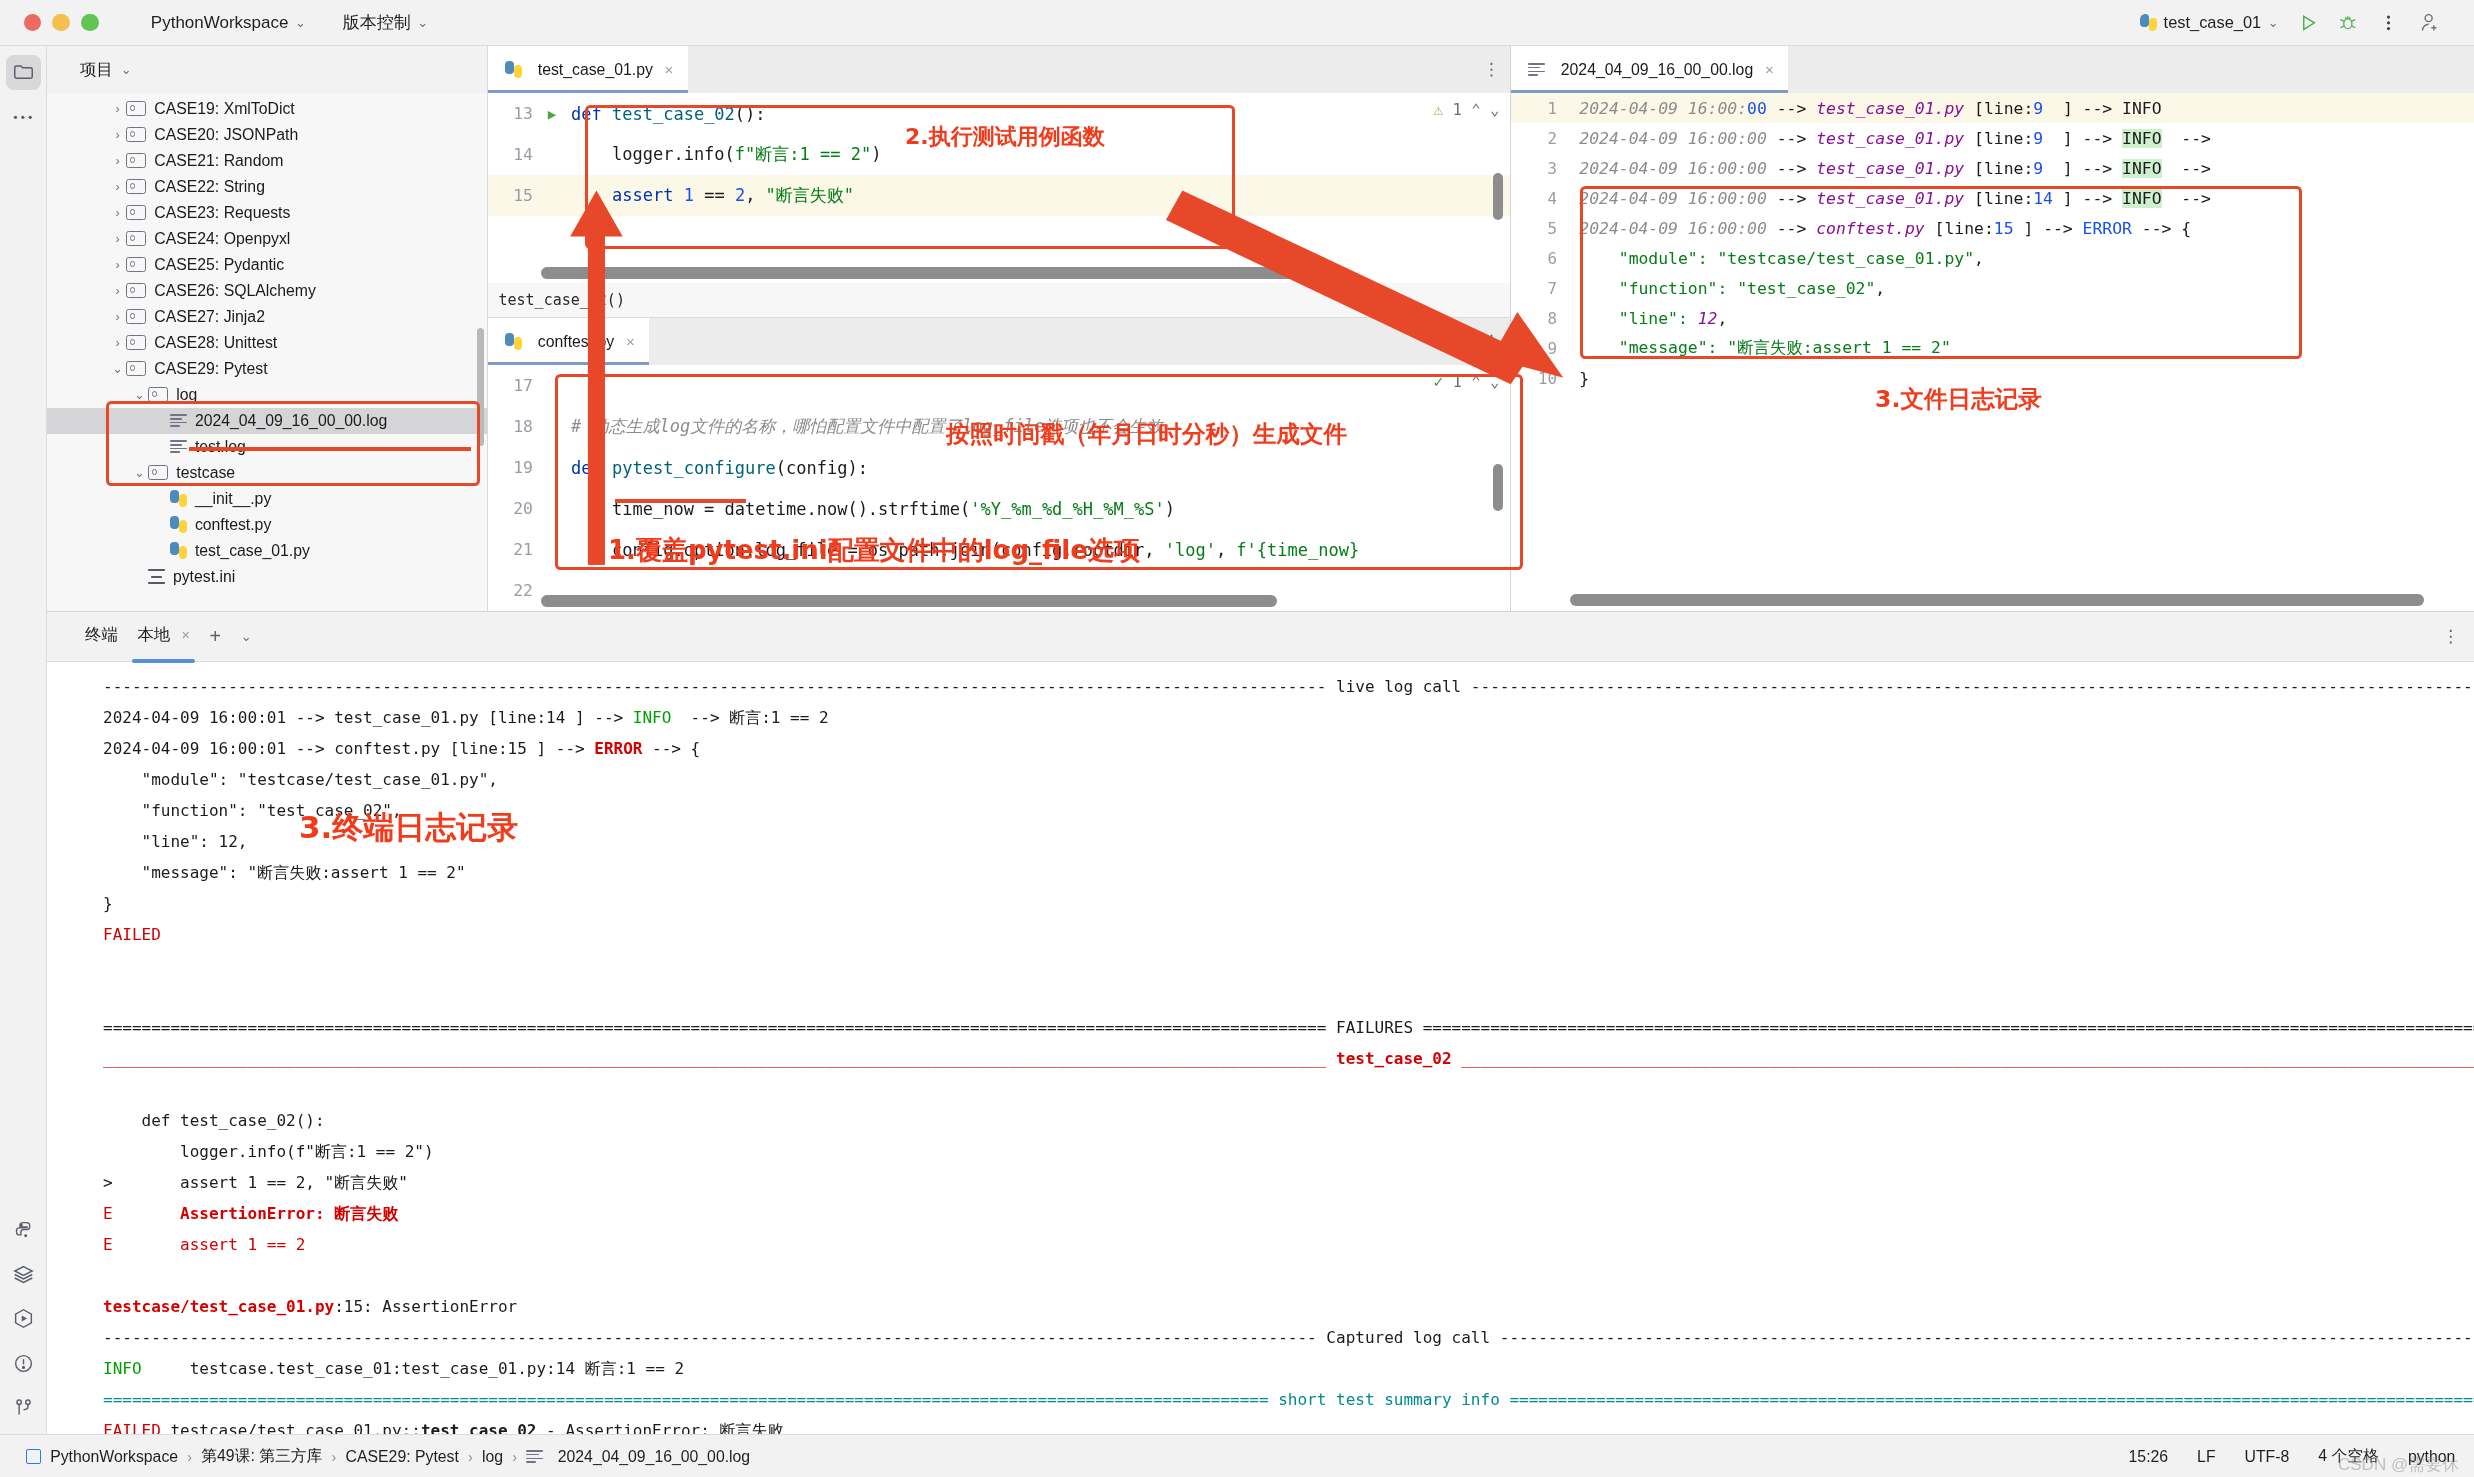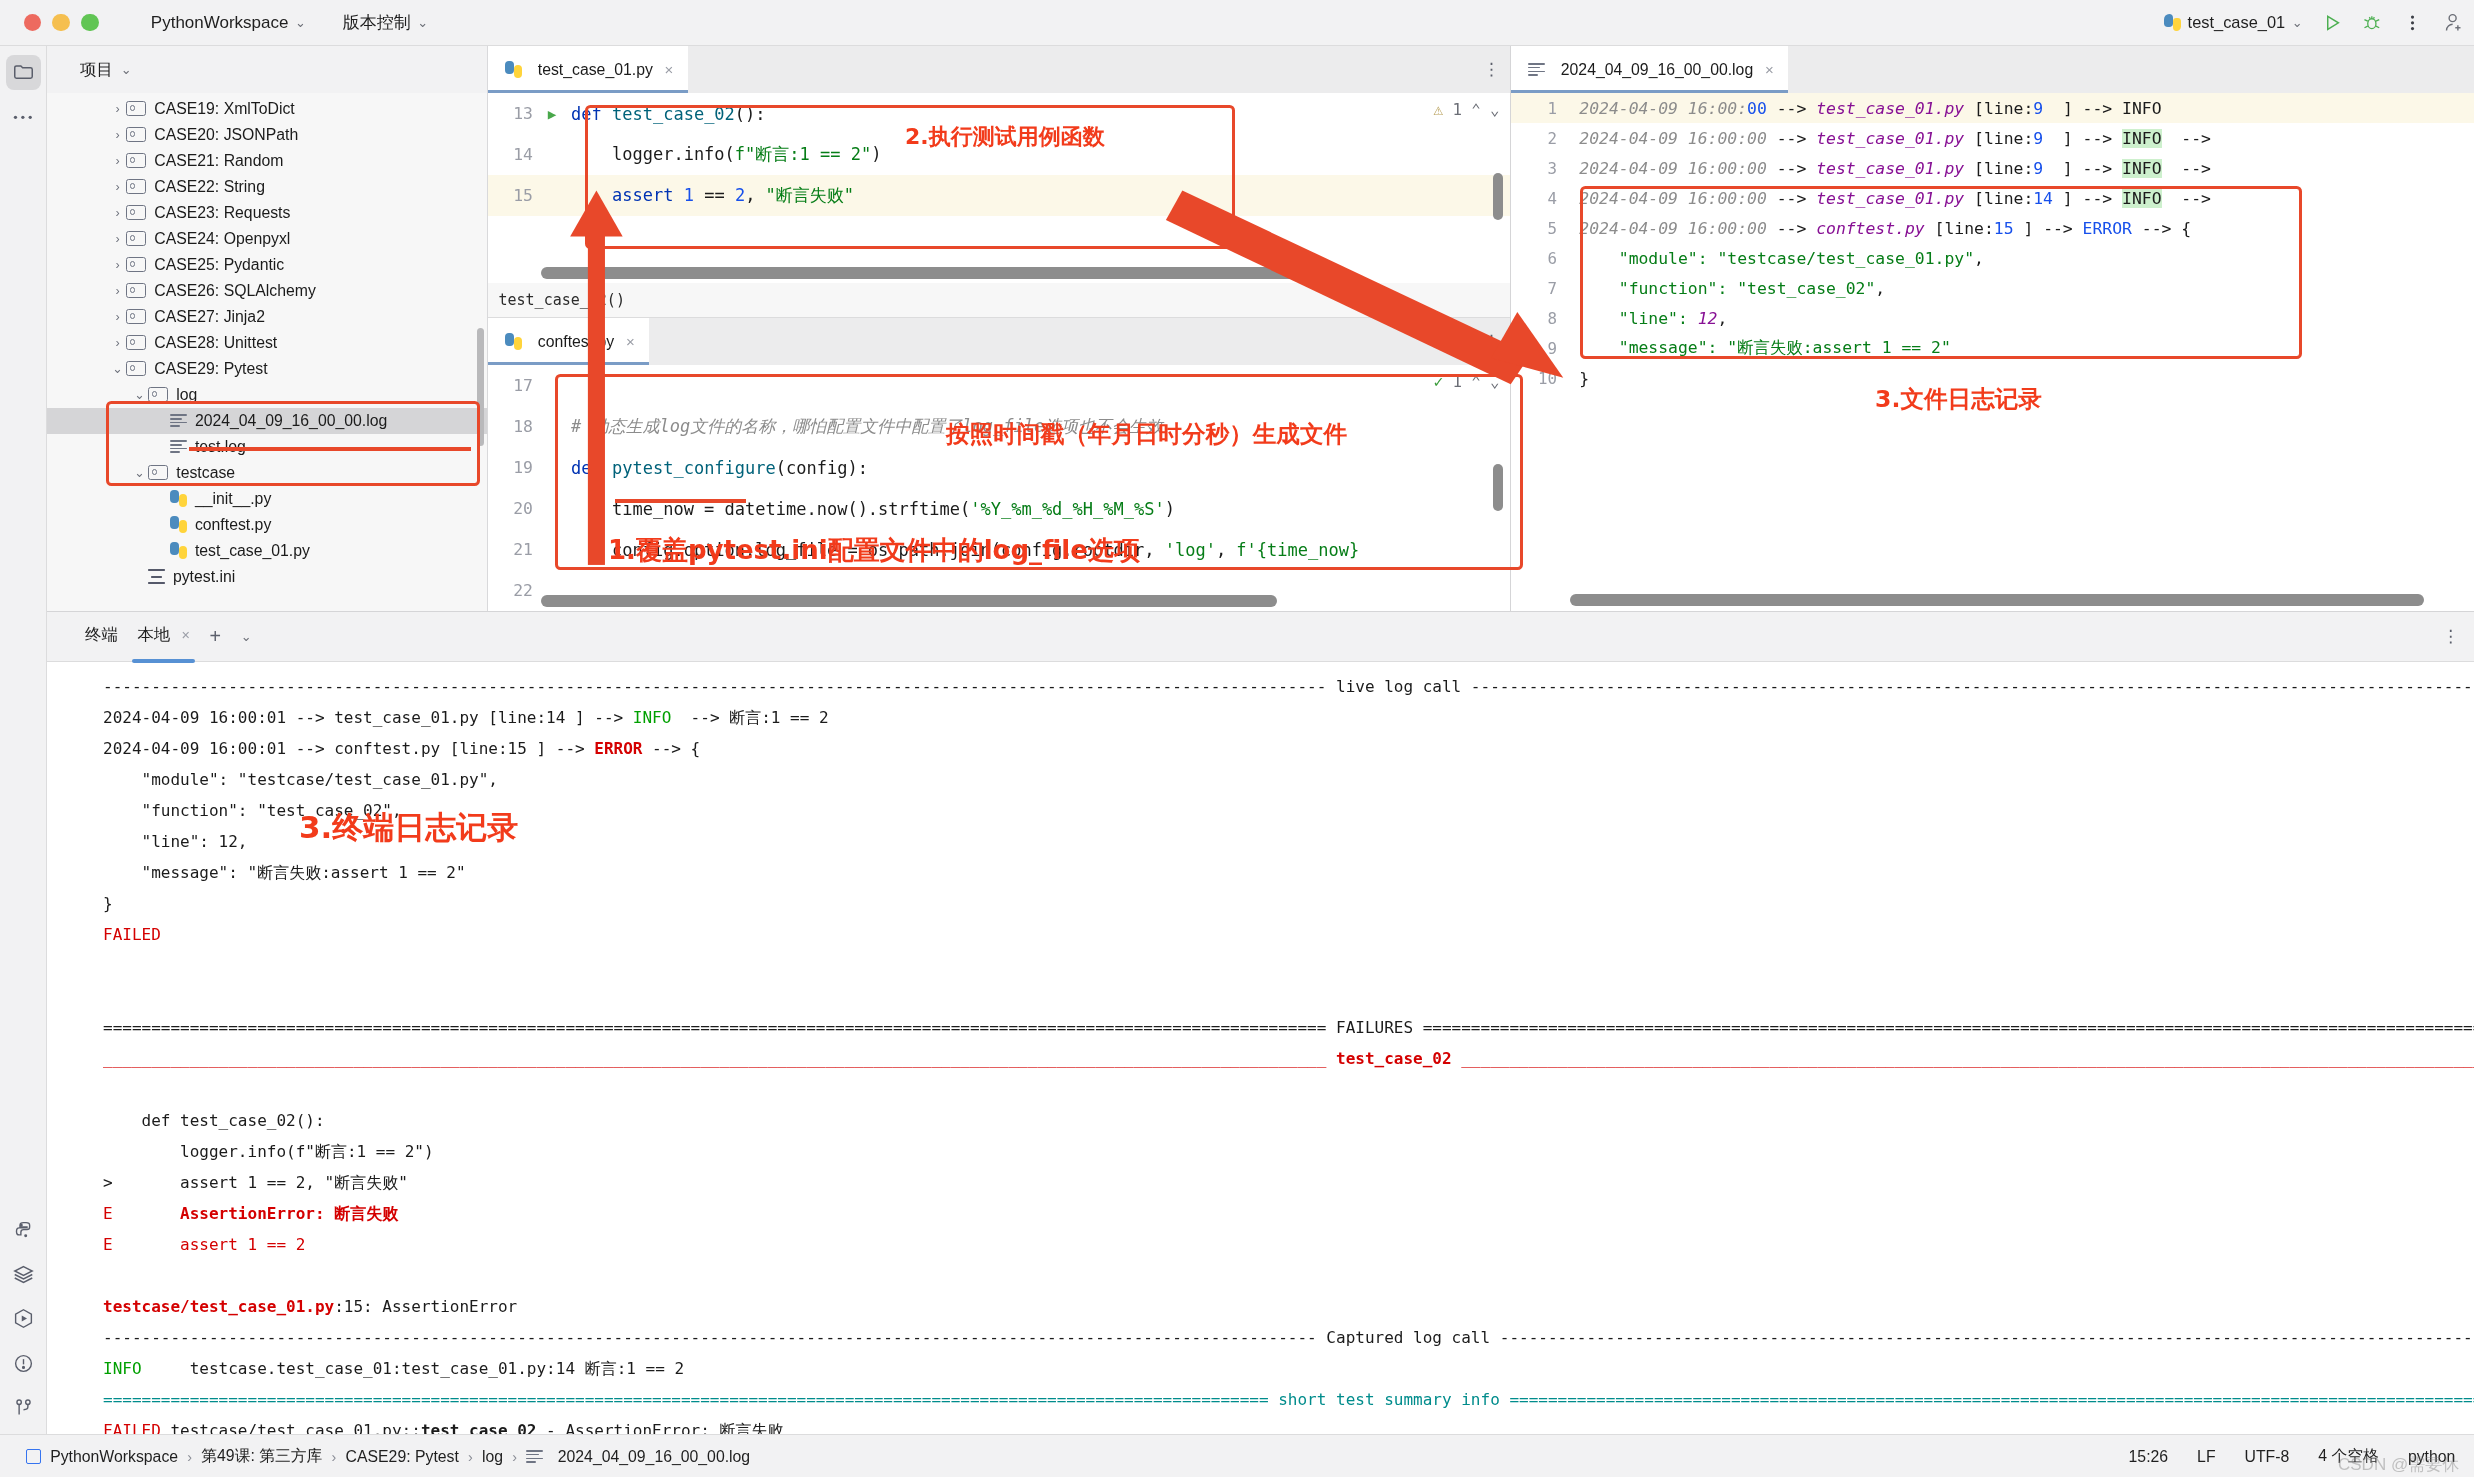--- a/index.html
+++ b/index.html
@@ -17,21 +17,21 @@
     height:45px; flex:0 0 45px; background:#f2f2f3;
     display:flex; align-items:center; border-bottom:0.7px solid #dcdcdd;
     position:relative;
   }
   .traffic { display:flex; gap:11px; padding-left:23.6px; align-items:center; }
   .dot { width:17.7px; height:17.7px; border-radius:50%; }
   .dot.red{background:#ed6a5f;} .dot.yellow{background:#f5bf4f;} .dot.green{background:#61c554;}
   .tb-item { display:flex; align-items:center; gap:6.6px; font-size:17px; color:#1f1f1f; padding:0 9.2px; height:29px; }
   .tb-items { display:flex; align-items:center; margin-left:43px; gap:18.4px; }
   .chev { color:#6b6e76; font-size:13px; line-height:1; }
-  .tb-right { margin-left:auto; display:flex; align-items:center; gap:17px; padding-right:10px; }
+  .tb-right { margin-left:auto; display:flex; align-items:center; gap:17px; padding-right:34px; }
   .runcfg { display:flex; align-items:center; gap:6.6px; font-size:16.4px; color:#1f1f1f; }
   .pyico { width:17px; height:17px; position:relative; display:inline-block; }
   .pyico::before, .pyico::after{
     content:""; position:absolute; width:8.5px; height:13px; border-radius:3.9px;
   }
   .pyico::before{ background:#4b8bbe; left:0; top:0; border-top-left-radius:5.3px;}
   .pyico::after{ background:#ffd43b; right:0; bottom:0; border-bottom-right-radius:5.3px;}
   .ico-btn { width:23.6px; height:23.6px; display:flex; align-items:center; justify-content:center; }
 
   

